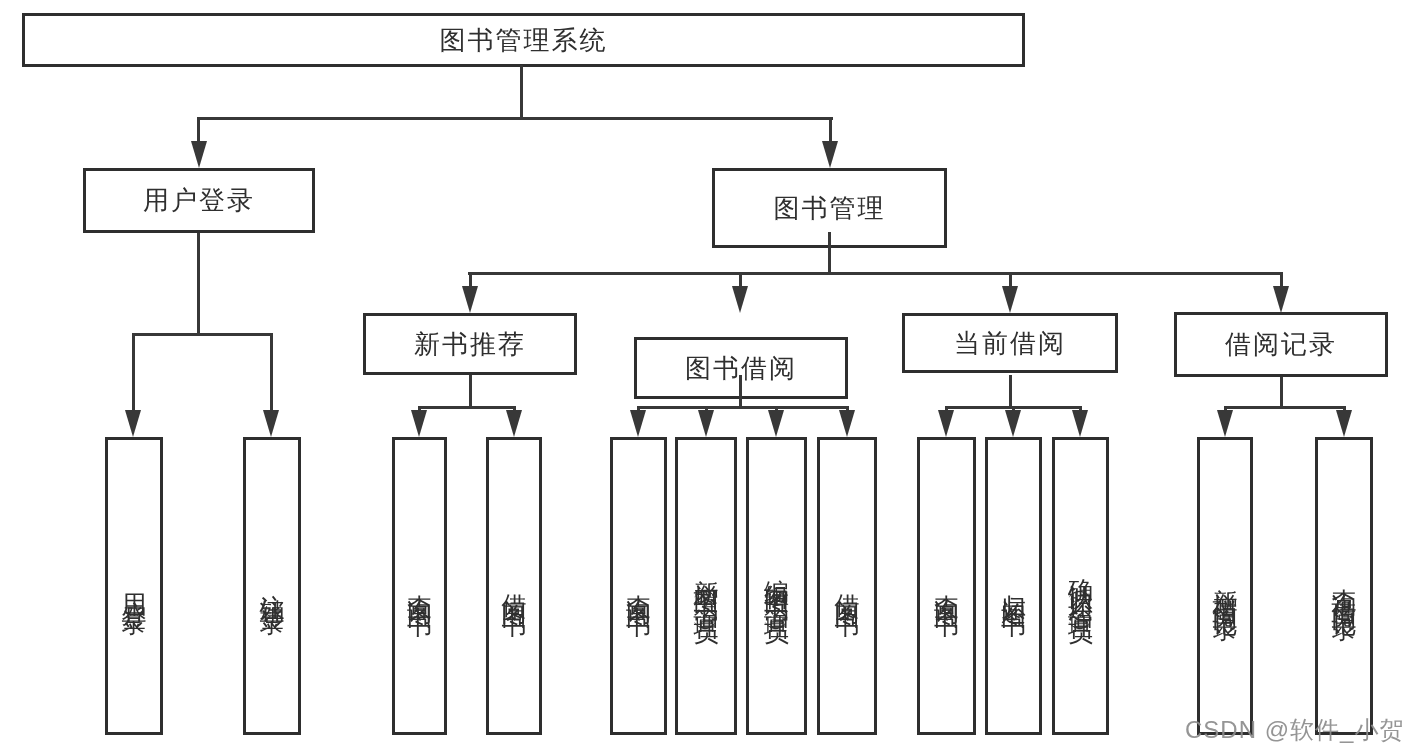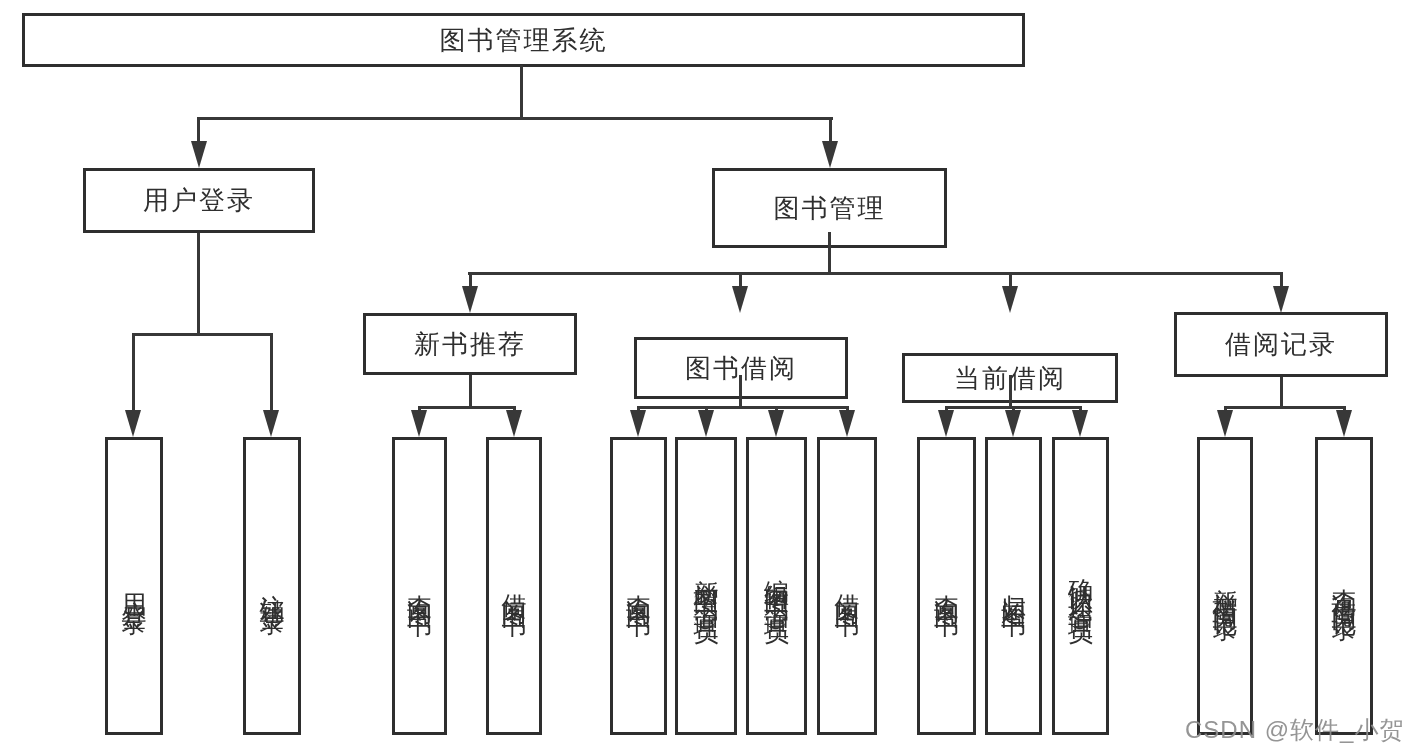--- a/index.html
+++ b/index.html
@@ -48,21 +48,21 @@
 <div class="box" style="left:712px;top:168px;width:235px;height:80px;">
   <span>图书管理</span>
 </div>
 
 <div class="box" style="left:363px;top:313px;width:214px;height:62px;">
   <span>新书推荐</span>
 </div>
 <div class="box" style="left:634px;top:313px;width:214px;height:62px;margin-top:24px;">
   <span>图书借阅</span>
 </div>
-<div class="box" style="left:902px;top:313px;width:216px;height:50px;margin-top:40px;">
+<div class="box" style="left:902px;top:313px;width:216px;height:60px;">
   <span>当前借阅</span>
 </div>
 <div class="box" style="left:1174px;top:312px;width:214px;height:65px;">
   <span>借阅记录</span>
 </div>
 
 <div class="leaf" style="left:105px;top:437px;width:58px;height:298px;">
   <span class="vtext">用户登录</span>
 </div>
 <div class="leaf" style="left:243px;top:437px;width:58px;height:298px;">

